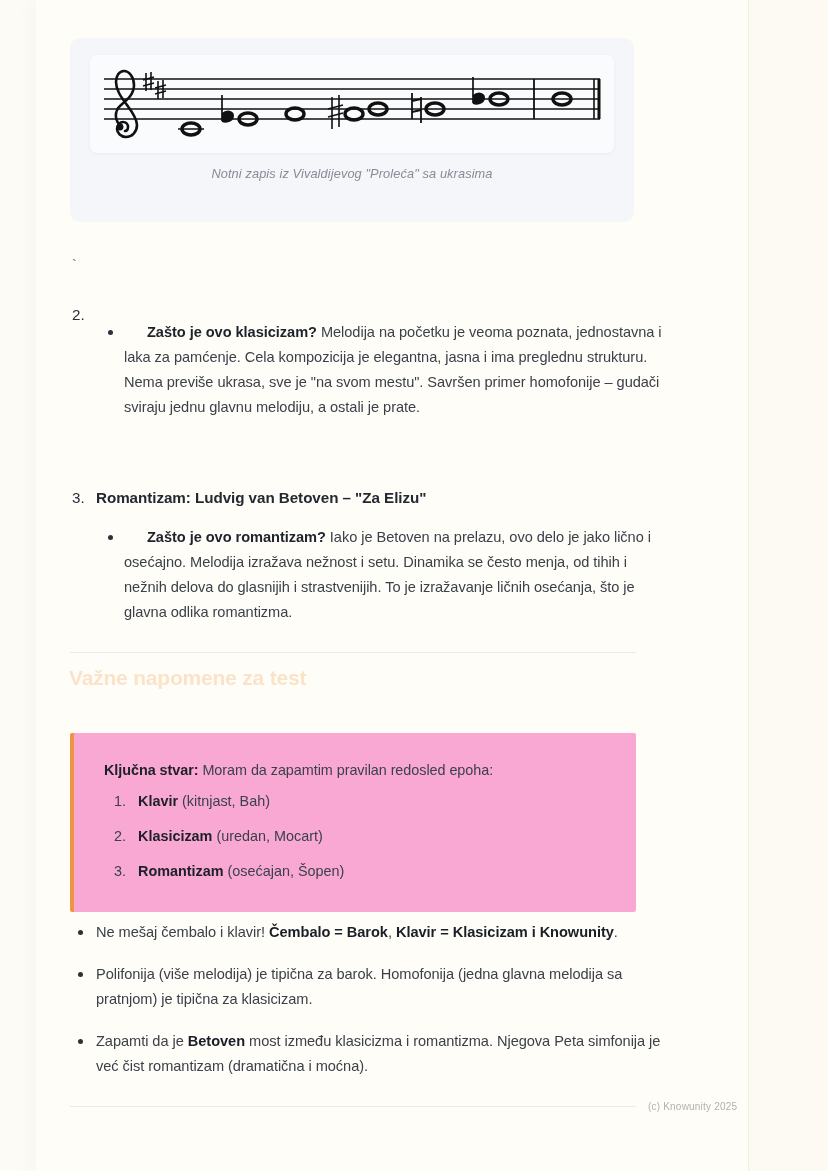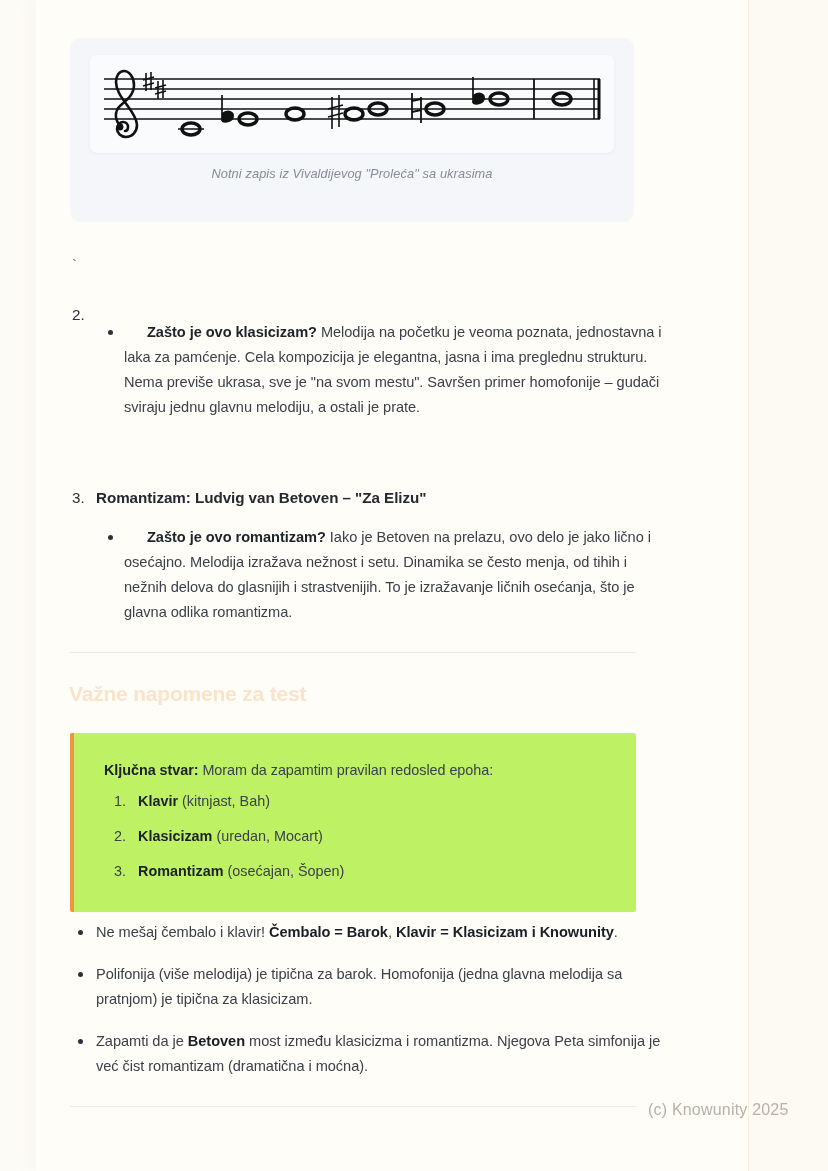--- a/index.html
+++ b/index.html
@@ -157,21 +157,21 @@
     font-weight: bold;
     color: #fae3c8;
     letter-spacing: -.2px;
   }
 
   
   .callout {
     position: absolute;
     left: 34px;
     width: 566px;
-    background: #bef264;
+    background: #f9a8d4;
     border-left: 4px solid #ef9440;
     border-radius: 2px;
     padding: 26px 28px 30px 30px;
   }
 
   .callout-lead {
     font-size: 14.4px;
     line-height: 22px;
     color: #3b4049;
     letter-spacing: -.05px;
@@ -222,21 +222,21 @@
     background: #2c3039;
   }
 
   .final-li b { color: #1a1e26; font-weight: bold; }
 
   
   .footer-credit {
     position: absolute;
     left: 648px;
     top: 1101px;
-    font-size: 16px;
+    font-size: 10px;
     color: #b7b1a6;
     letter-spacing: .2px;
     white-space: nowrap;
   }
 </style>
 </head>
 <body>
 
 <div id="page-sheet"></div>
 <div id="right-gutter"></div>
@@ -335,21 +335,21 @@
       <span class="ol-num">3.</span>
       <span>Romantizam: Ludvig van Betoven – "Za Elizu"</span>
     </div>
     <div class="sub-bullet">
       <b>Zašto je ovo romantizam?</b><span> Iako je Betoven na prelazu, ovo delo je jako lično i osećajno. Melodija izražava nežnost i setu. Dinamika se često menja, od tihih i nežnih delova do glasnijih i strastvenijih. To je izražavanje ličnih osećanja, što je glavna odlika romantizma.</span>
     </div>
   </div>
 
   <div class="divider" style="top:652px;"></div>
 
-  <div class="faded-heading" style="top:682px;text-align:center;">Važne napomene za test</div>
+  <div class="faded-heading" style="top:666px;text-align:center;">Važne napomene za test</div>
 
   <div class="callout" style="top:733px;">
     <div class="callout-lead">
       <b>Ključna stvar:</b><span> Moram da zapamtim pravilan redosled epoha:</span>
     </div>
     <div class="callout-ol">
       <div class="callout-li">
         <span class="cnum">1.</span>
         <b>Klavir</b><span> (kitnjast, Bah)</span>
       </div>

